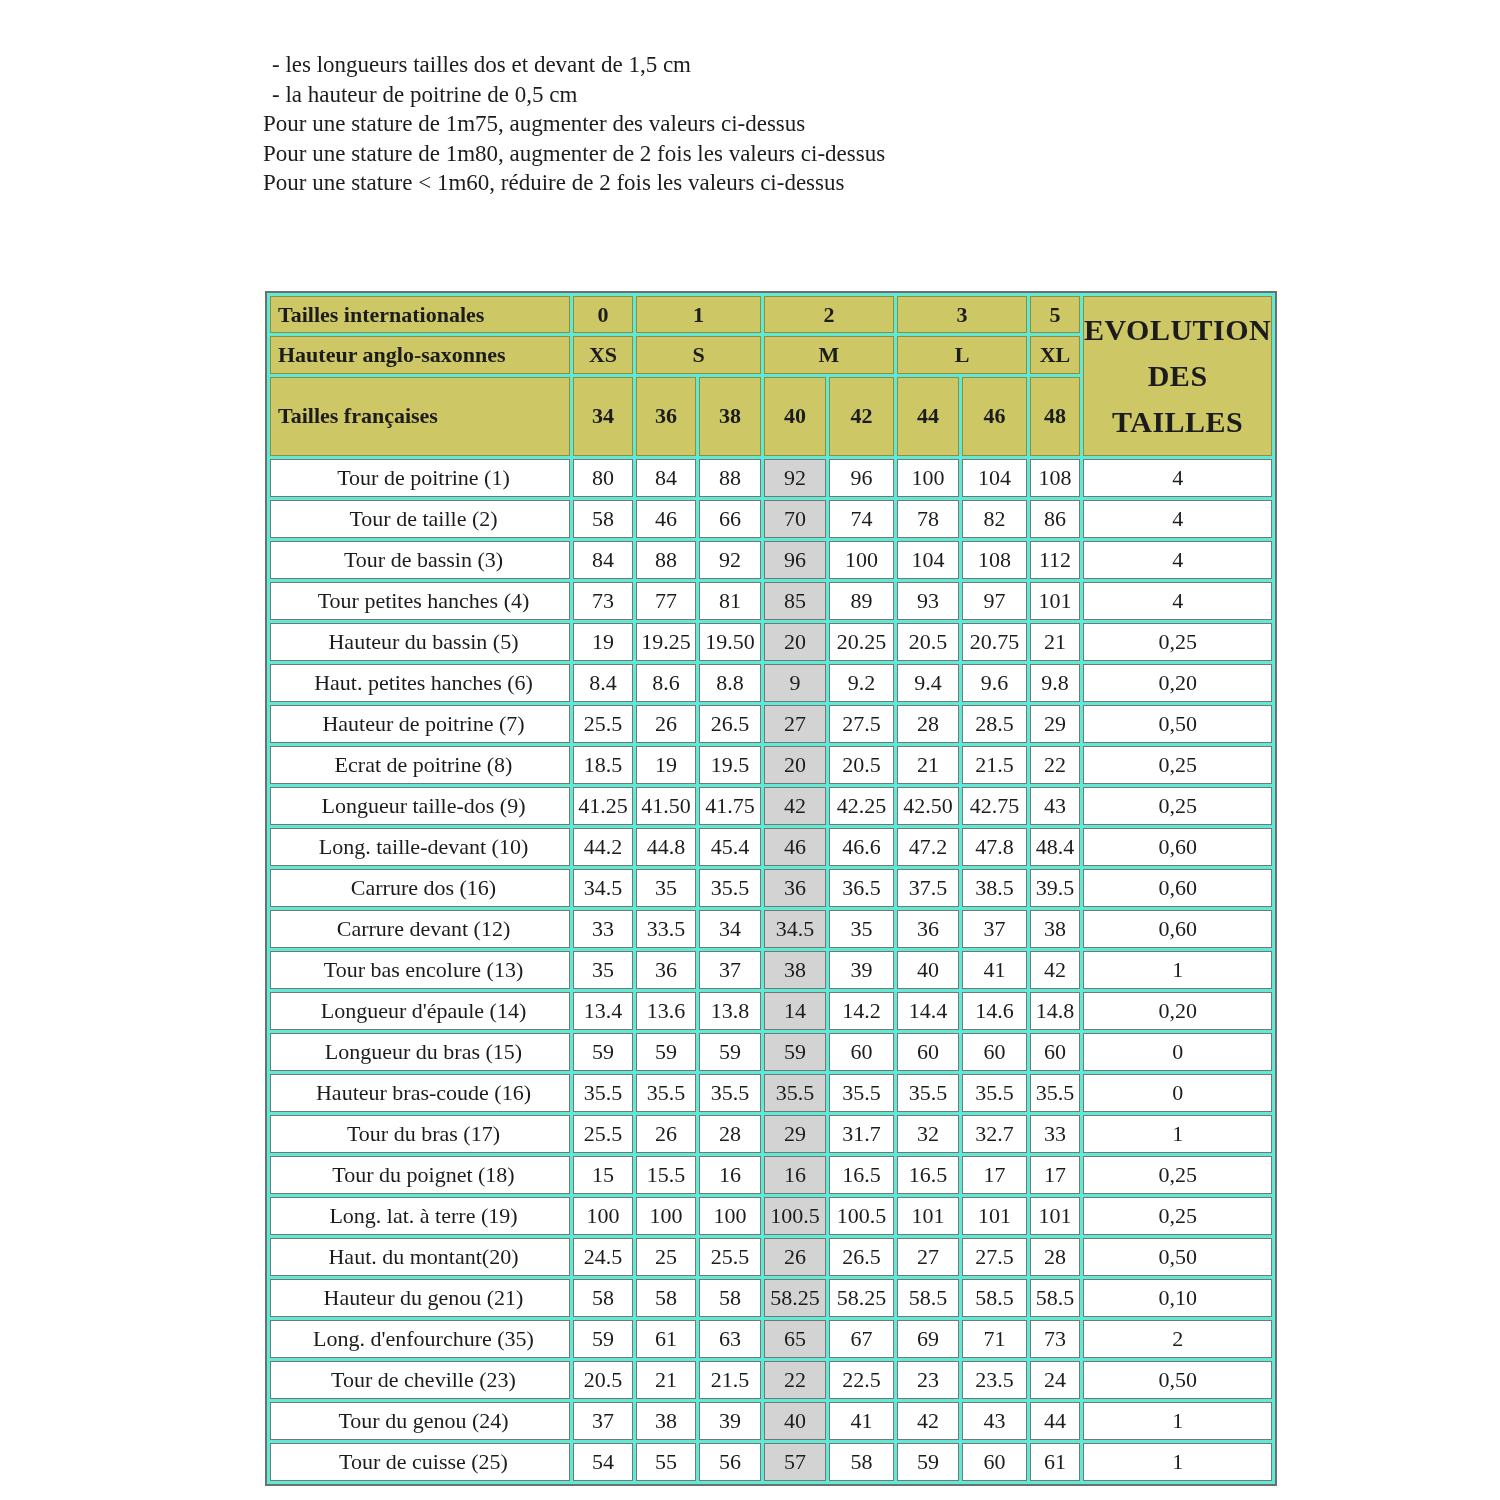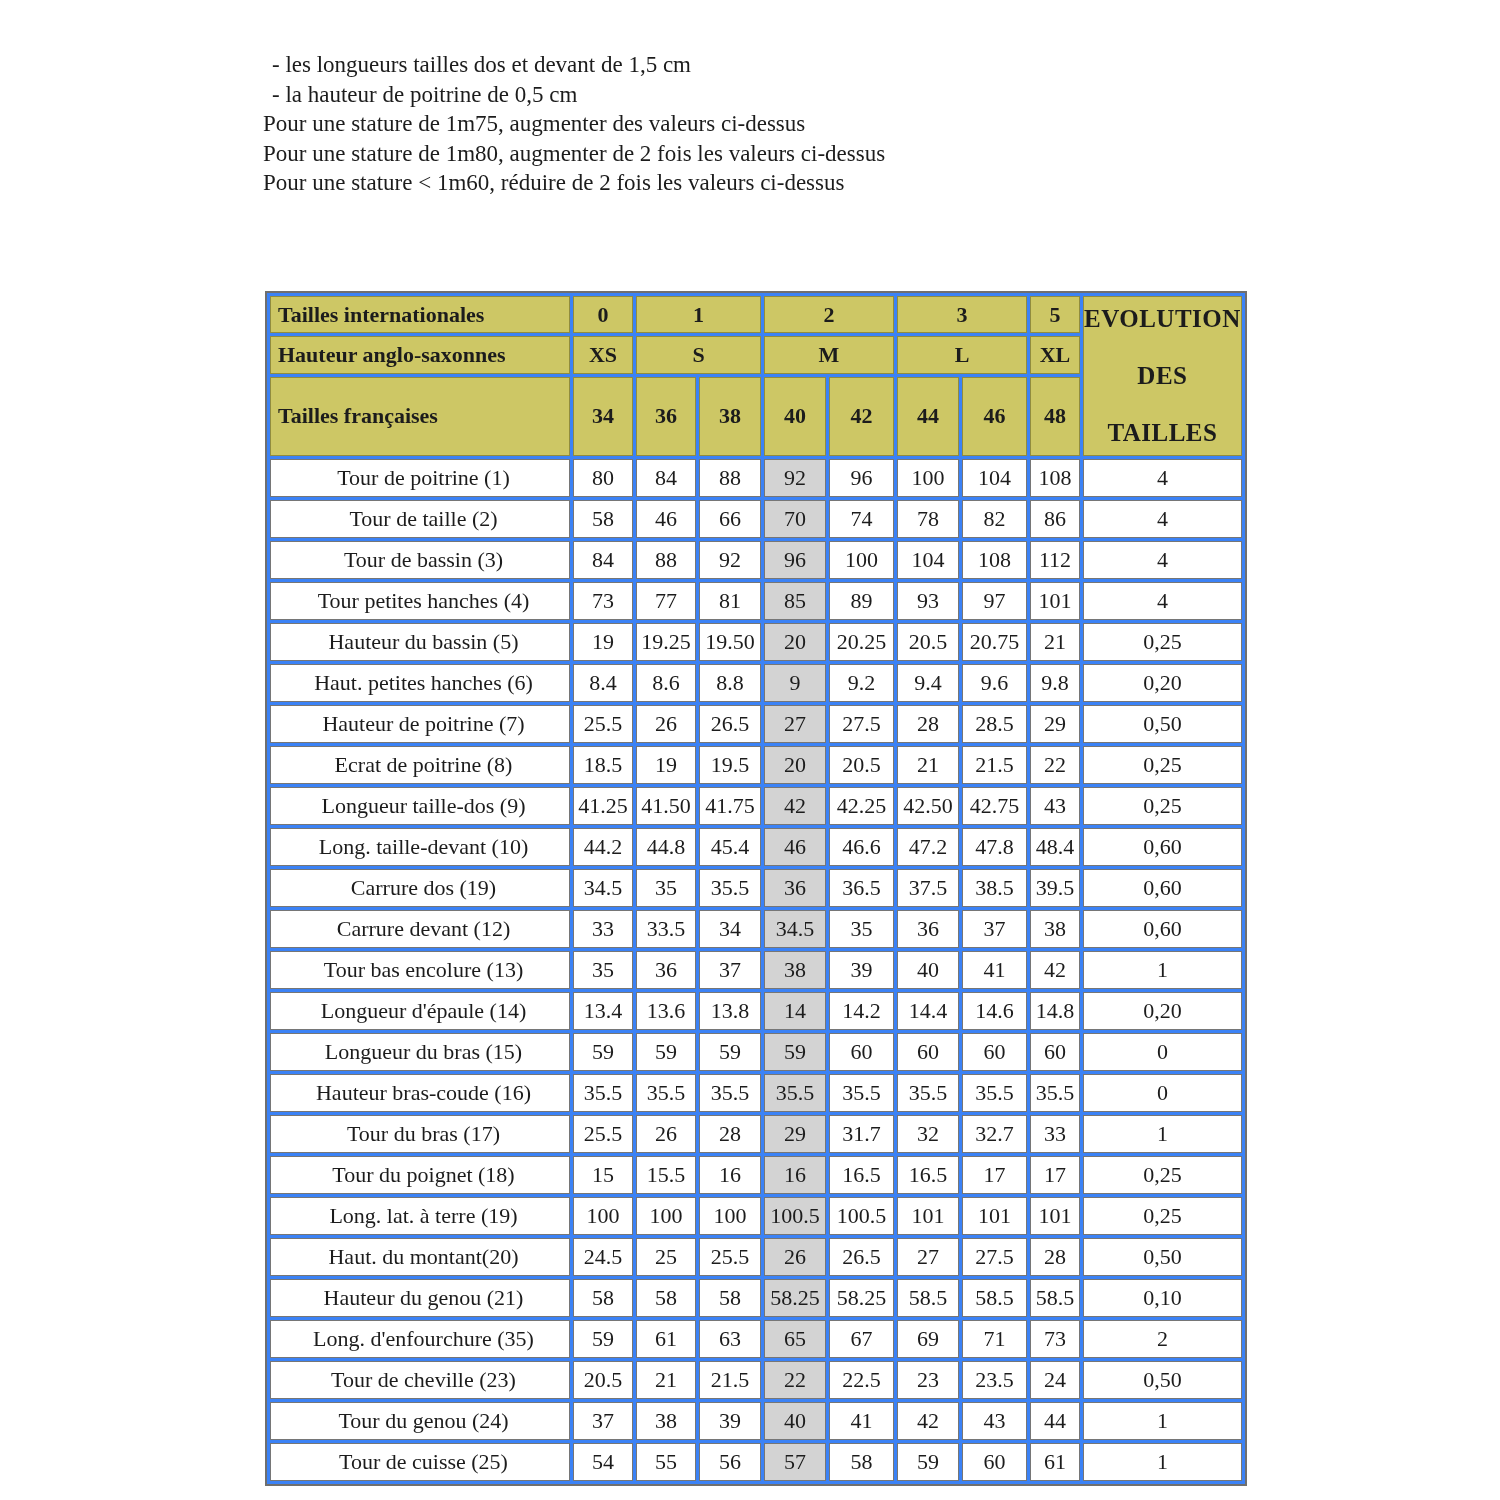--- a/index.html
+++ b/index.html
@@ -8,21 +8,21 @@
     font-family:"Liberation Serif","DejaVu Serif",serif;color:#1c1c1c;
   }
   .intro{
     position:absolute;left:263px;top:50px;font-size:23px;line-height:29.5px;
   }
   .intro .line{white-space:nowrap;}
   .intro .dash{padding-left:9px;}
 
   .table-wrap{position:absolute;left:265px;top:291px;}
   table.sizes{
-    border-collapse:separate;border-spacing:3px;background:#3b82f6;
+    border-collapse:separate;border-spacing:3px;background:#5eead4;
     border:2px solid #6f6f6f;table-layout:fixed;
   }
   col.c0{width:300px;}
   col.c1,col.c2{width:60px;}
   col.c3,col.c4{width:62px;}
   col.c5{width:65px;}
   col.c6{width:62px;}
   col.c7{width:65px;}
   col.c8{width:50px;}
   col.c9{width:152px;}
@@ -37,22 +37,22 @@
     background:#cdc765;border-color:#918c3e;font-weight:bold;
   }
   td.hl{text-align:left;padding-left:7px;}
   td.rl{background:#ffffff;text-align:center;padding-left:7px;}
   td.val{background:#ffffff;}
   td.val.hilite{background:#d3d3d3;}
   td.evo{background:#ffffff;}
   td.evo-head{vertical-align:middle;}
   .evo-words{
     display:flex;flex-direction:column;justify-content:space-between;
-    align-items:center;height:158px;padding:8px 0;box-sizing:border-box;
-    font-size:25px;letter-spacing:0.5px;
+    align-items:center;height:158px;padding:16px 0;box-sizing:border-box;
+    font-size:30px;letter-spacing:0.5px;
   }
 </style>
 </head>
 <body>
 
 <div class="intro">
     <div class="line dash">- les longueurs tailles dos et devant de 1,5 cm</div>
     <div class="line dash">- la hauteur de poitrine de 0,5 cm</div>
     <div class="line">Pour une stature de 1m75, augmenter des valeurs ci-dessus</div>
     <div class="line">Pour une stature de 1m80, augmenter de 2 fois les valeurs ci-dessus</div>
@@ -222,21 +222,21 @@
           <td class="val">44.8</td>
           <td class="val">45.4</td>
           <td class="val hilite">46</td>
           <td class="val">46.6</td>
           <td class="val">47.2</td>
           <td class="val">47.8</td>
           <td class="val">48.4</td>
           <td class="evo">0,60</td>
         </tr>
         <tr class="row-data">
-          <td class="rl">Carrure dos (19)</td>
+          <td class="rl">Carrure dos (16)</td>
           <td class="val">34.5</td>
           <td class="val">35</td>
           <td class="val">35.5</td>
           <td class="val hilite">36</td>
           <td class="val">36.5</td>
           <td class="val">37.5</td>
           <td class="val">38.5</td>
           <td class="val">39.5</td>
           <td class="evo">0,60</td>
         </tr>

